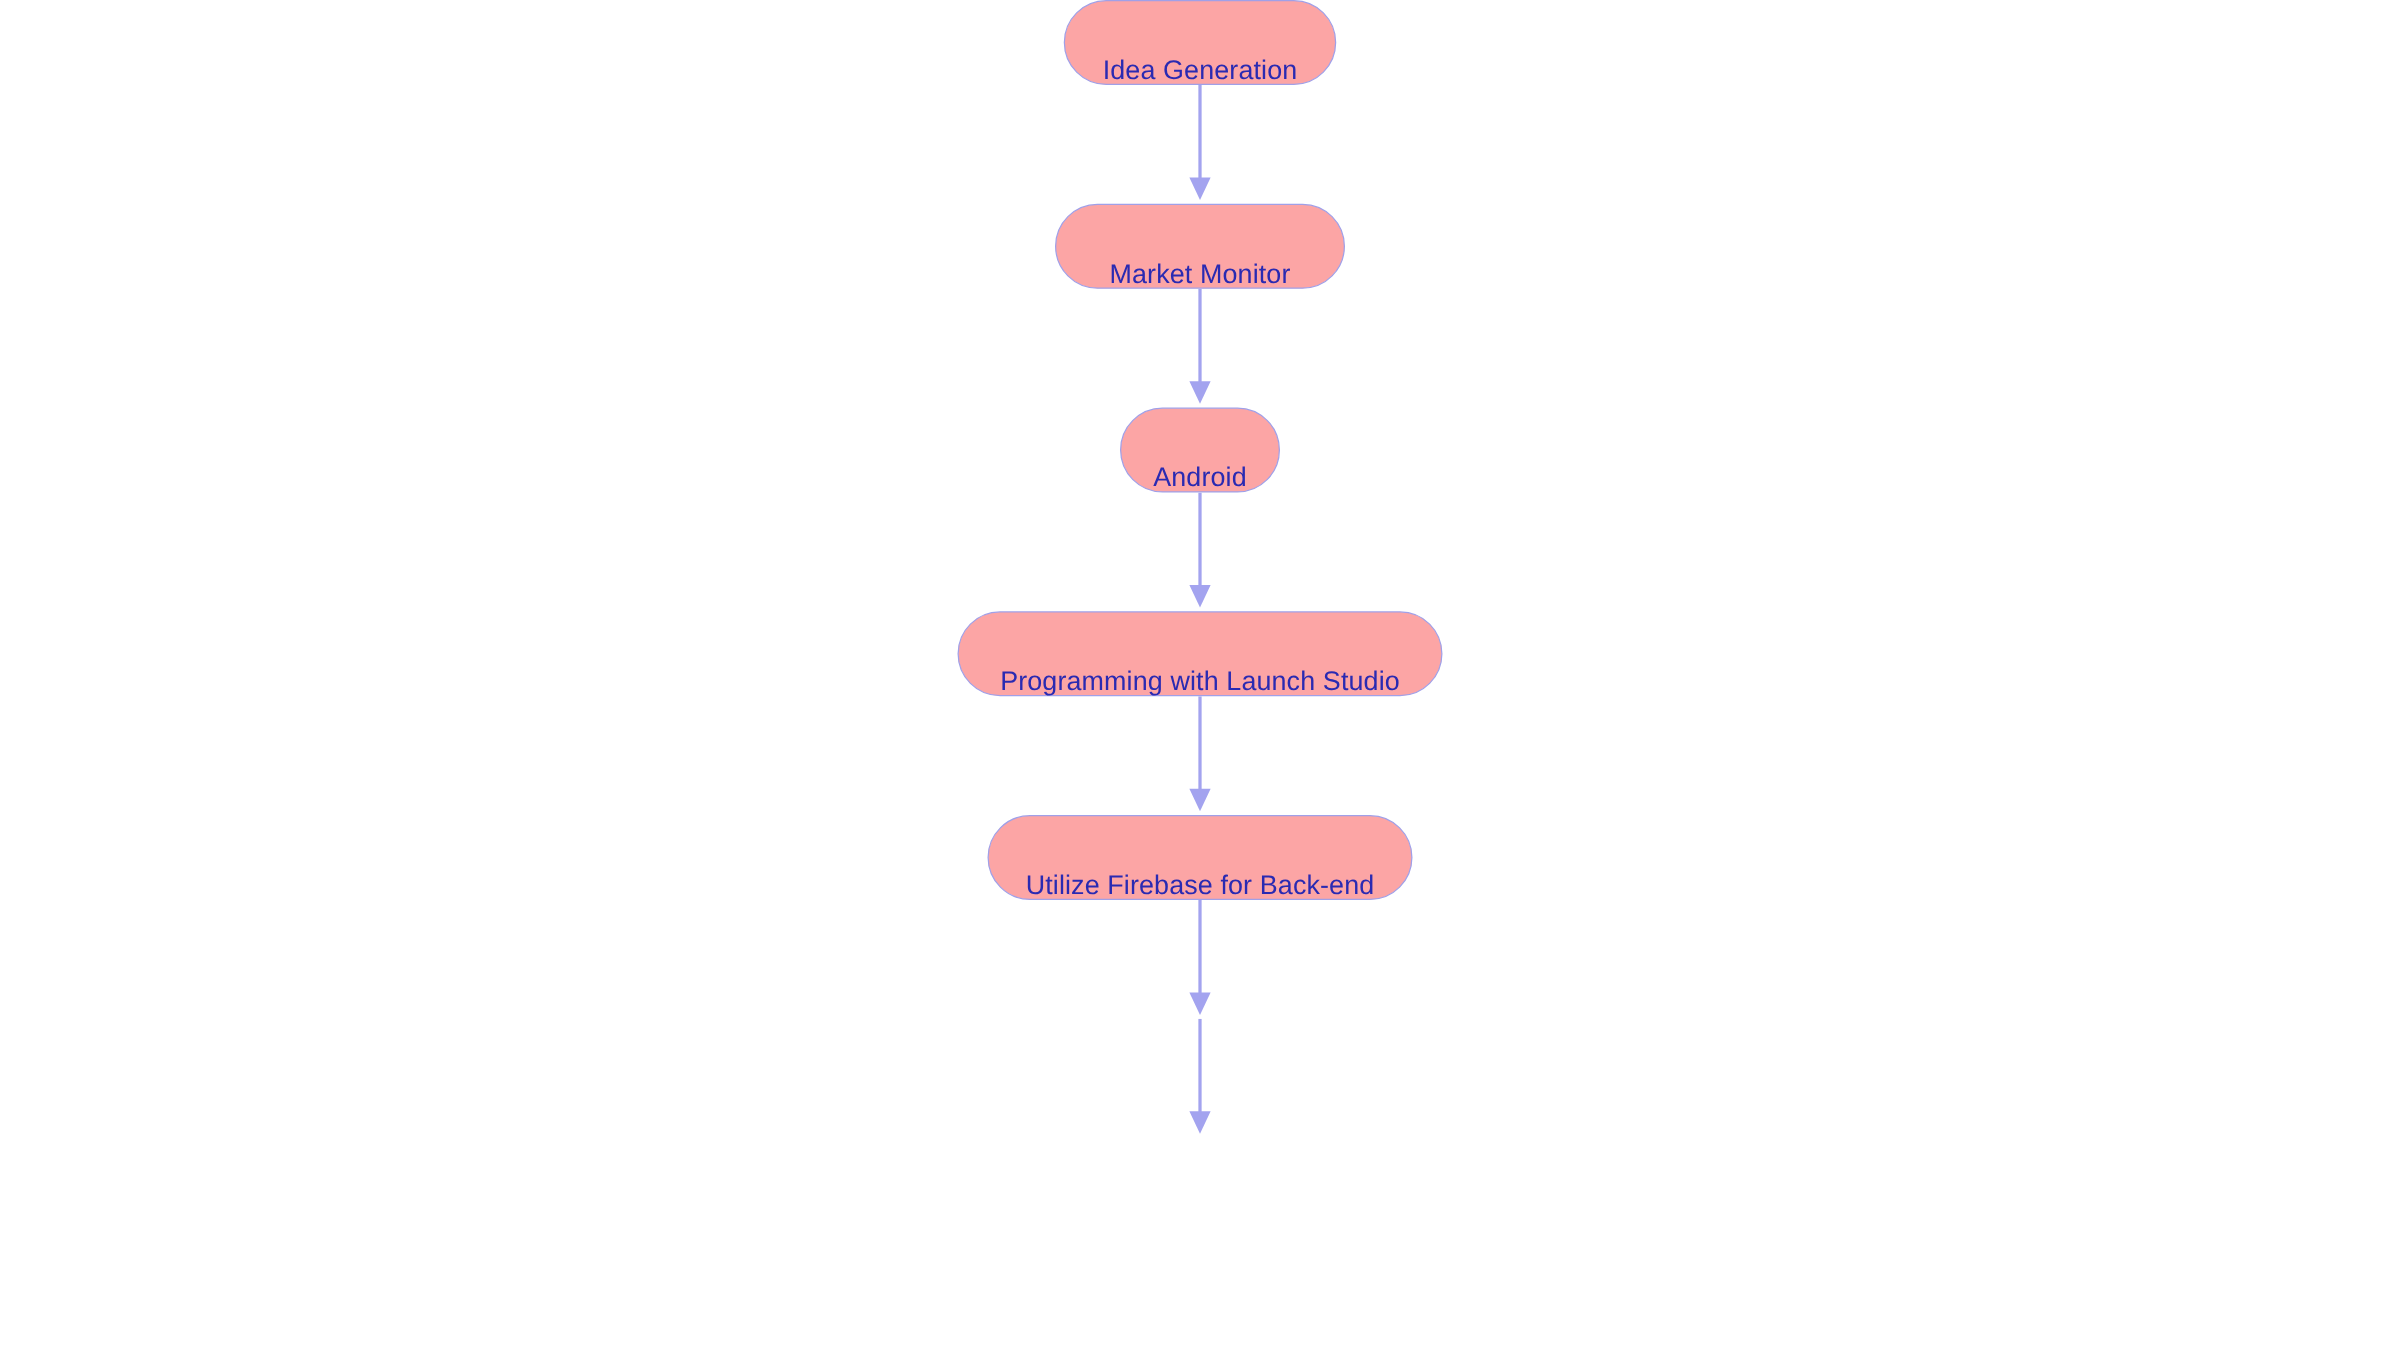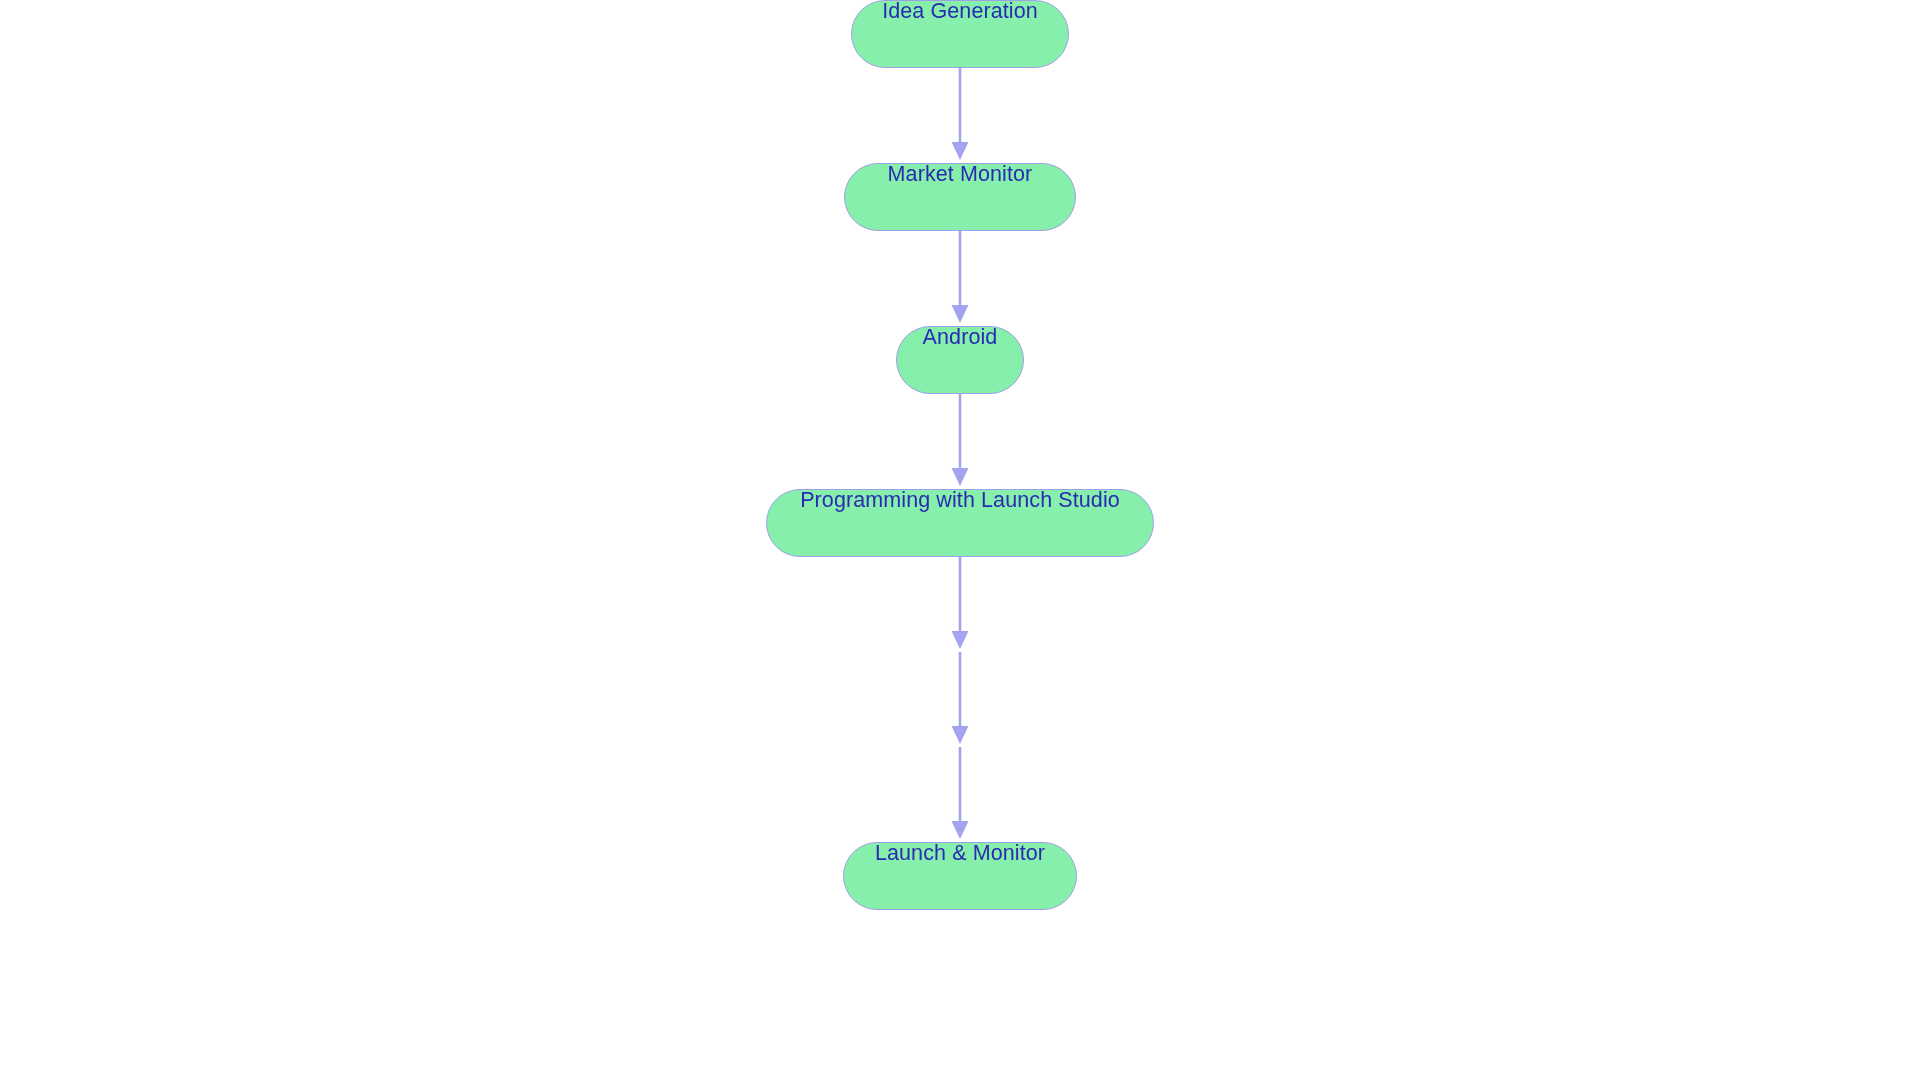--- a/index.html
+++ b/index.html
@@ -29,25 +29,25 @@
     display: flex;
     flex-direction: column;
     align-items: center;
     justify-content: flex-start;
   }
 
   
   .flow-node {
     box-sizing: border-box;
     height: 68px;
-    background: #86efac;
+    background: #fca5a5;
     border: 1.5px solid #a0a0e8;
     border-radius: 34px;
     display: flex;
-    align-items: flex-start;
+    align-items: flex-end;
     justify-content: center;
     flex: none;
   }
 
   .flow-node-label {
     color: #2a2ab2;
     font-family: "Liberation Sans", sans-serif;
     font-size: 21.5px;
     font-weight: 400;
     line-height: 1;
@@ -108,30 +108,30 @@
 
     <div class="flow-node w-n3">
       <span class="flow-node-label">Programming with Launch Studio</span>
     </div>
 
     <svg class="flow-edge" viewBox="0 0 26 95">
       <line x1="13" y1="0" x2="13" y2="76" stroke="#a3a3ef" stroke-width="2.6"></line>
       <polygon points="13,92 4.5,74 21.5,74" fill="#a3a3ef"></polygon>
     </svg>
 
+    <div class="flow-node w-n4">
+      <span class="flow-node-label">Utilize Firebase for Back-end</span>
+    </div>
 
     <svg class="flow-edge" viewBox="0 0 26 95">
       <line x1="13" y1="0" x2="13" y2="76" stroke="#a3a3ef" stroke-width="2.6"></line>
       <polygon points="13,92 4.5,74 21.5,74" fill="#a3a3ef"></polygon>
     </svg>
 
 
     <svg class="flow-edge" viewBox="0 0 26 95">
       <line x1="13" y1="0" x2="13" y2="76" stroke="#a3a3ef" stroke-width="2.6"></line>
       <polygon points="13,92 4.5,74 21.5,74" fill="#a3a3ef"></polygon>
     </svg>
 
-    <div class="flow-node w-n6">
-      <span class="flow-node-label">Launch &amp; Monitor</span>
-    </div>
 
   </div>
 </div>
 
 </body></html>

